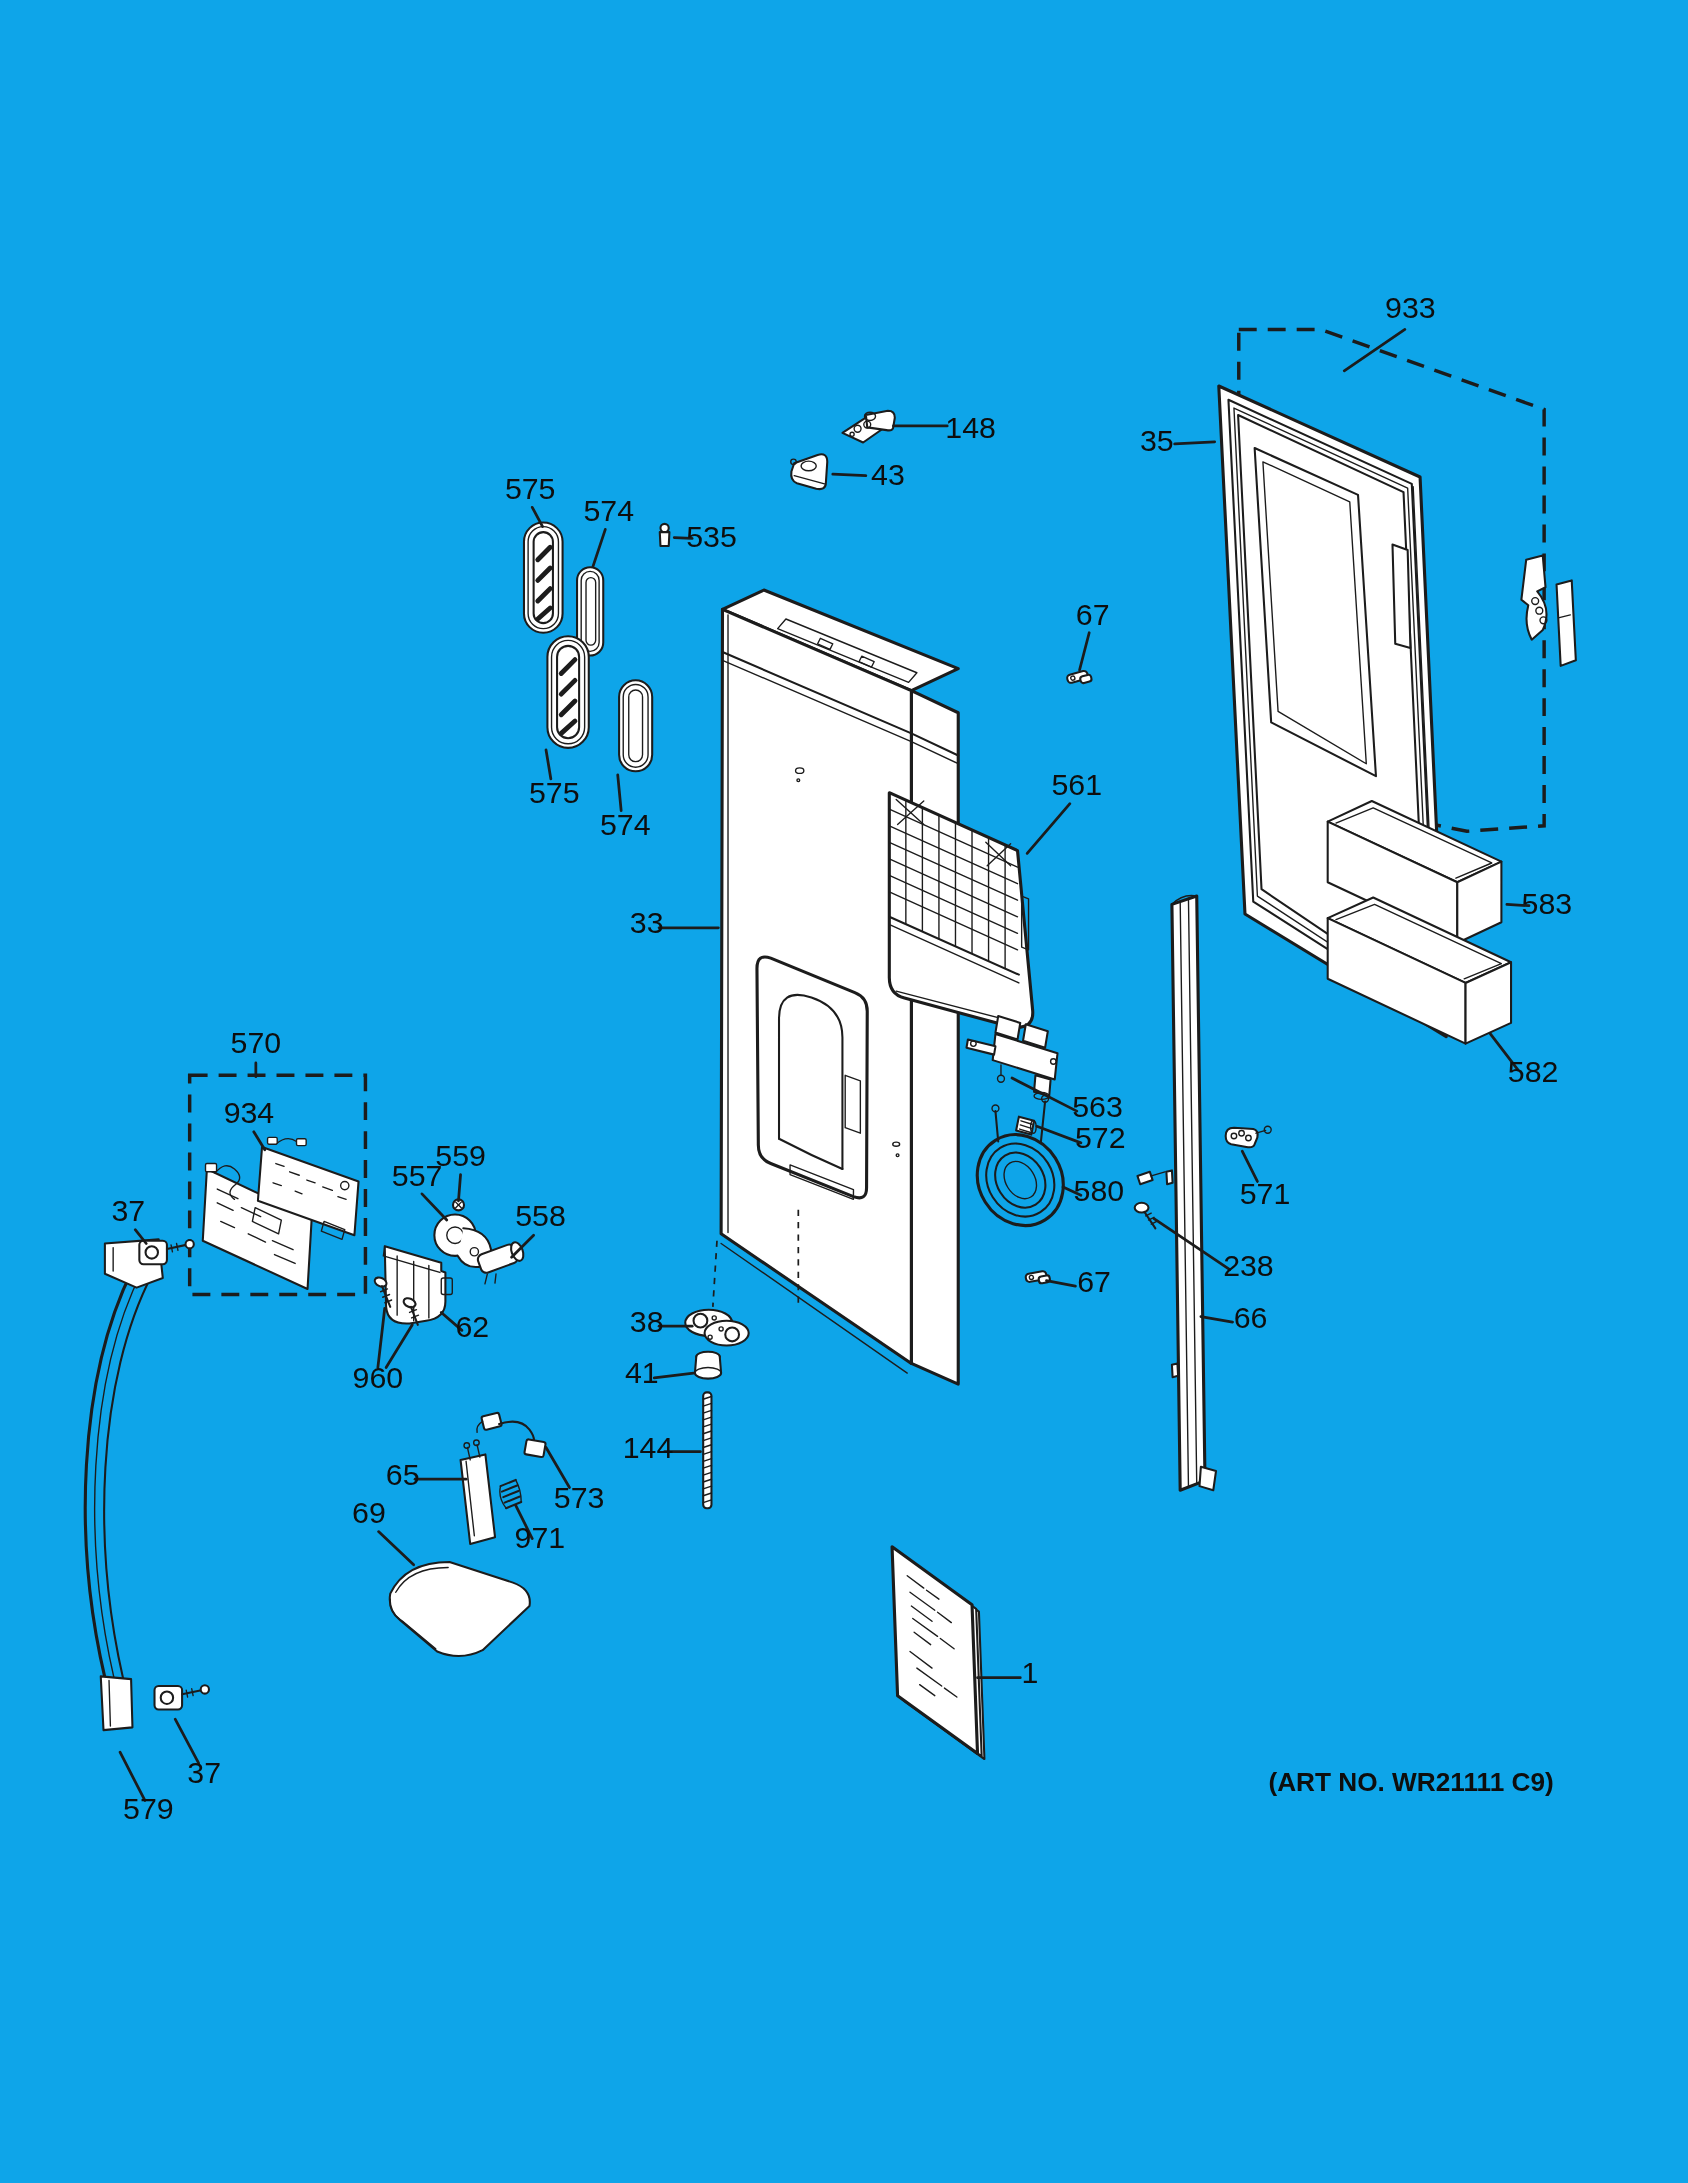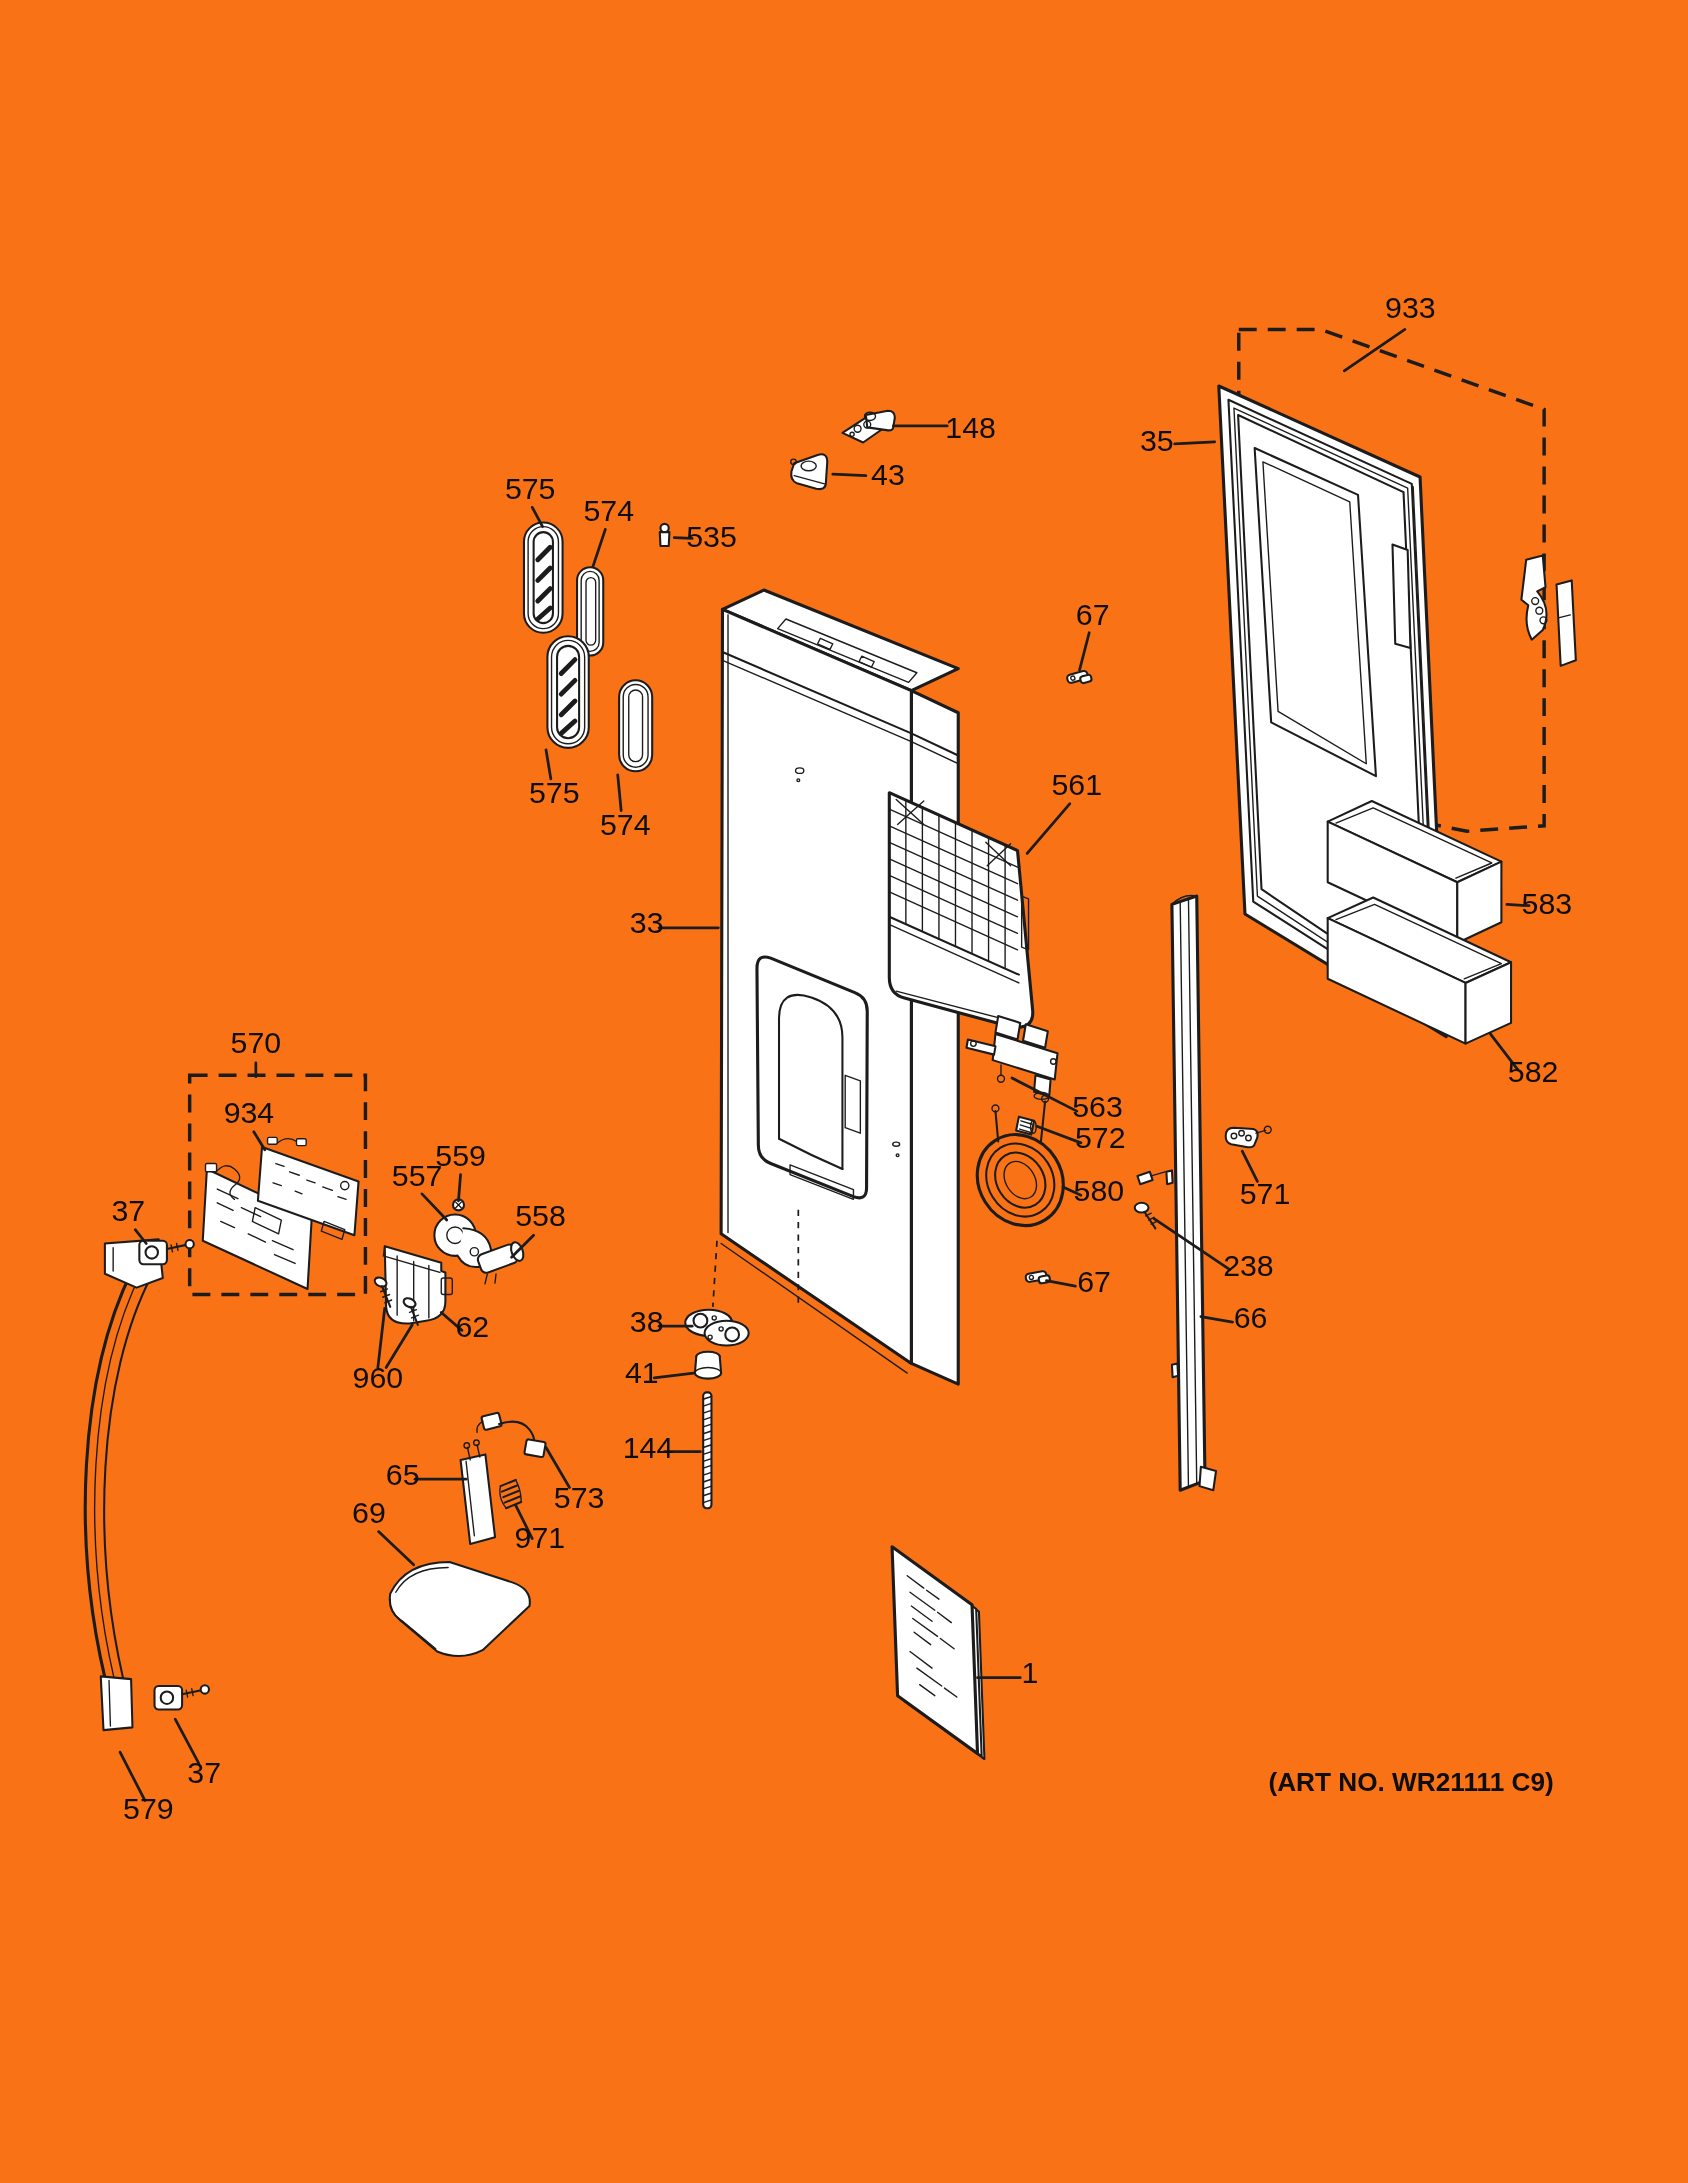--- a/index.html
+++ b/index.html
@@ -1,19 +1,19 @@
 <!DOCTYPE html>
 <html style="font-size:11px"><head>
 <meta charset="utf-8">
 <style>
   html,body { margin:0; padding:0; background:#ffffff; }
   .canvas {
     position:relative;
     width:1689px; height:2183px;
-    background:#f97316;
+    background:#0ea5e9;
     font-family:"Liberation Sans", sans-serif;
   }
   svg { position:absolute; inset:0; }
   .ln   { fill:none; stroke:#1c1c1c; stroke-width:3; stroke-linejoin:round; stroke-linecap:round; }
   .lnf  { fill:#ffffff; stroke:#1c1c1c; stroke-width:3; stroke-linejoin:round; stroke-linecap:round; }
   .bold { stroke-width:4.5; }
   .thin { stroke-width:2; }
   .leader { fill:none; stroke:#1c1c1c; stroke-width:4; stroke-linecap:round; }
   .dashbox { fill:none; stroke:#1c1c1c; stroke-width:5; stroke-dasharray:26 16; stroke-linejoin:miter; }
   .dashln { fill:none; stroke:#1c1c1c; stroke-width:2.5; stroke-dasharray:9 9; }

